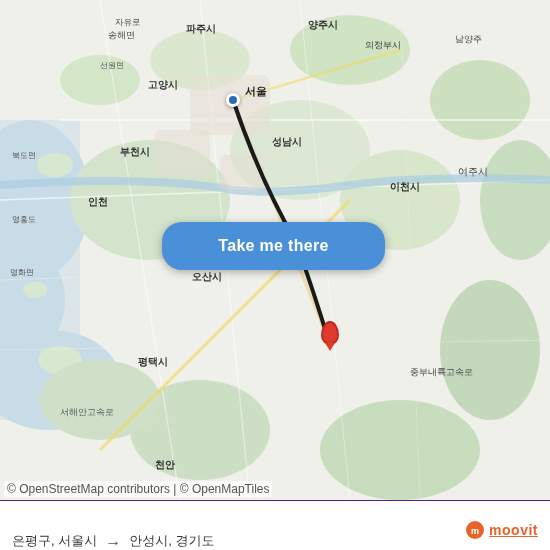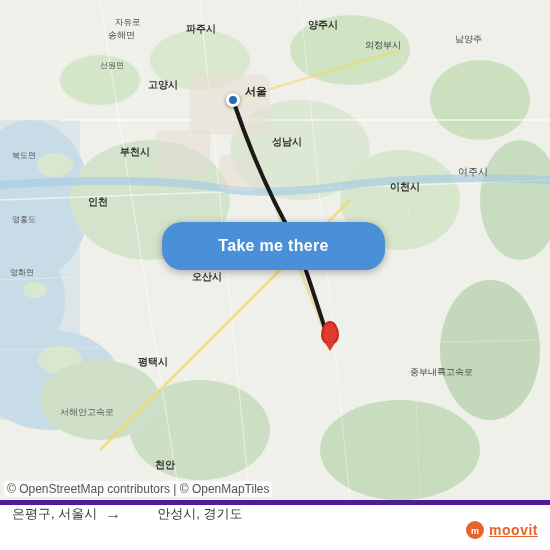--- a/index.html
+++ b/index.html
@@ -46,23 +46,23 @@
       justify-content: center;
       box-shadow: 0 2px 8px rgba(0,0,0,0.3);
       letter-spacing: 0.3px;
     }
 
     
     #footer-bar {
       width: 550px;
       height: 50px;
       background-color: #ffffff;
-      border-top: 5px solid #4c1d95;
+      border-top: 1px solid #4c1d95;
       display: flex;
-      align-items: flex-start;
+      align-items: flex-end;
       padding: 0 12px;
       position: absolute;
       bottom: 0;
       left: 0;
     }
 
     #footer-origin {
       font-size: 13px;
       color: #333;
       font-weight: 500;
@@ -71,21 +71,20 @@
     #footer-arrow {
       font-size: 16px;
       color: #555;
       margin: 0 8px;
     }
 
     #footer-destination {
       font-size: 13px;
       color: #333;
       font-weight: 500;
-      margin-left: 28px;
     }
 
     
     #moovit-logo {
       position: absolute;
       bottom: 10px;
       right: 12px;
       display: flex;
       align-items: center;
       gap: 4px;

